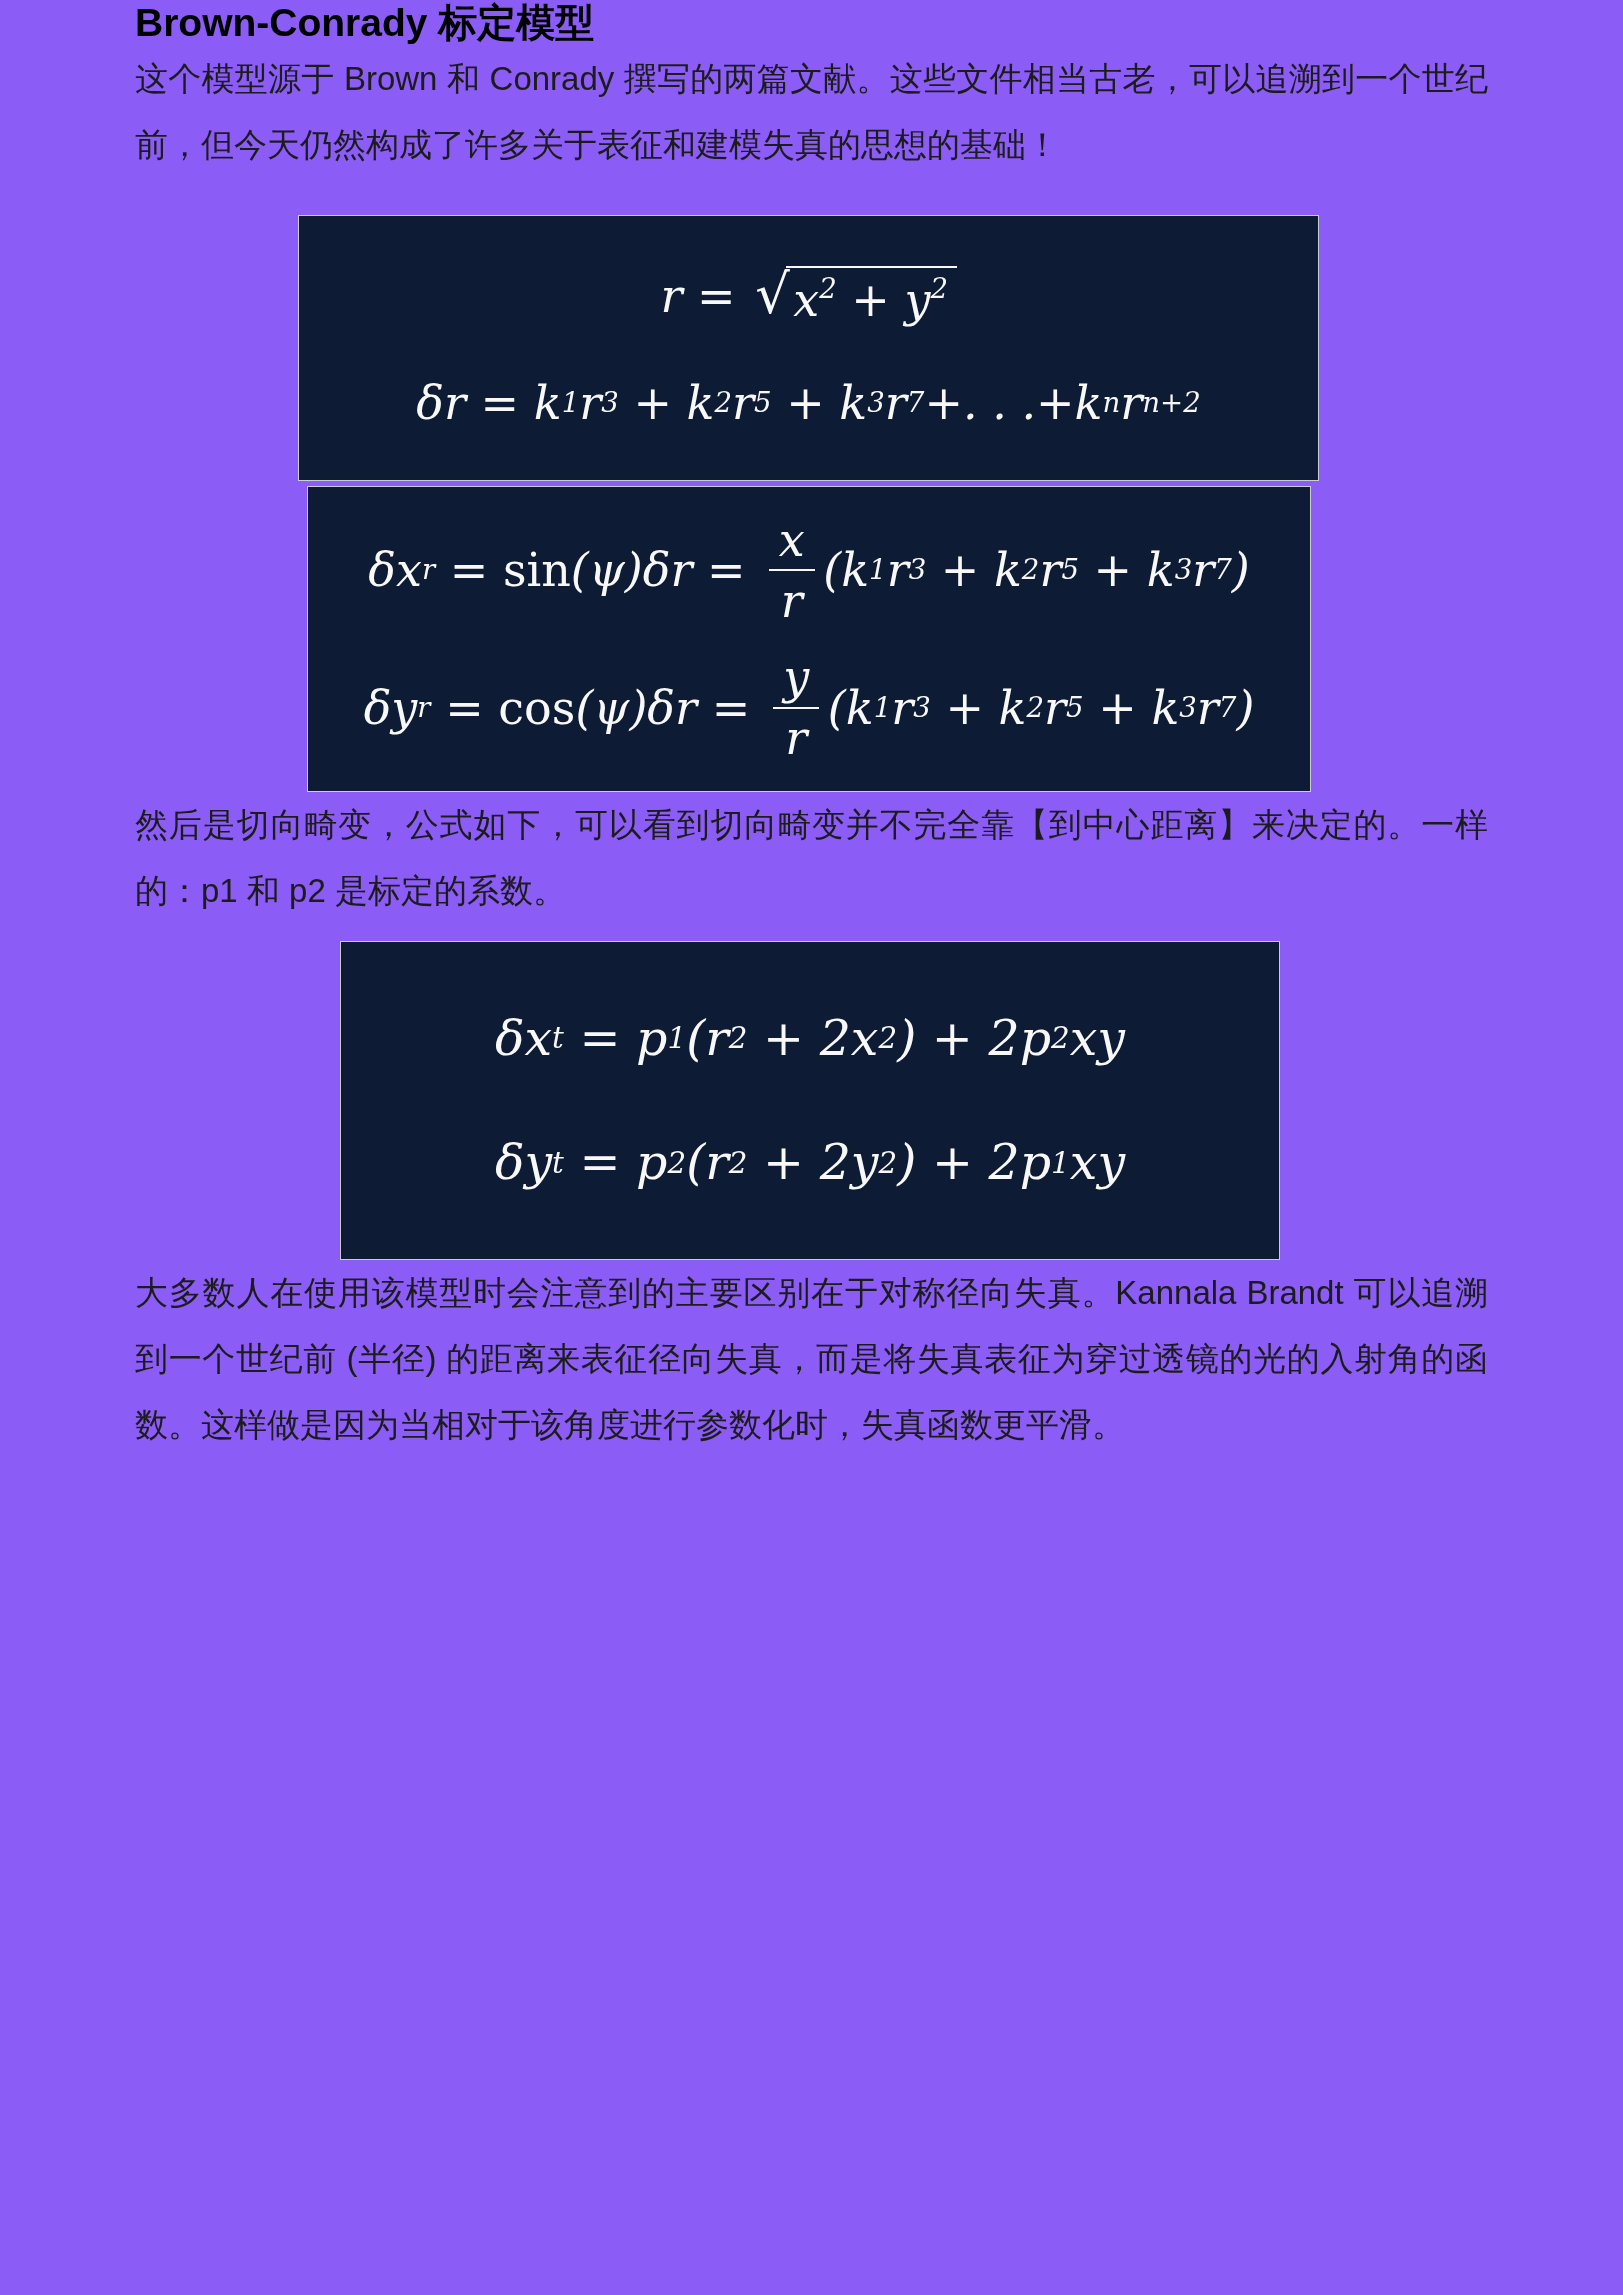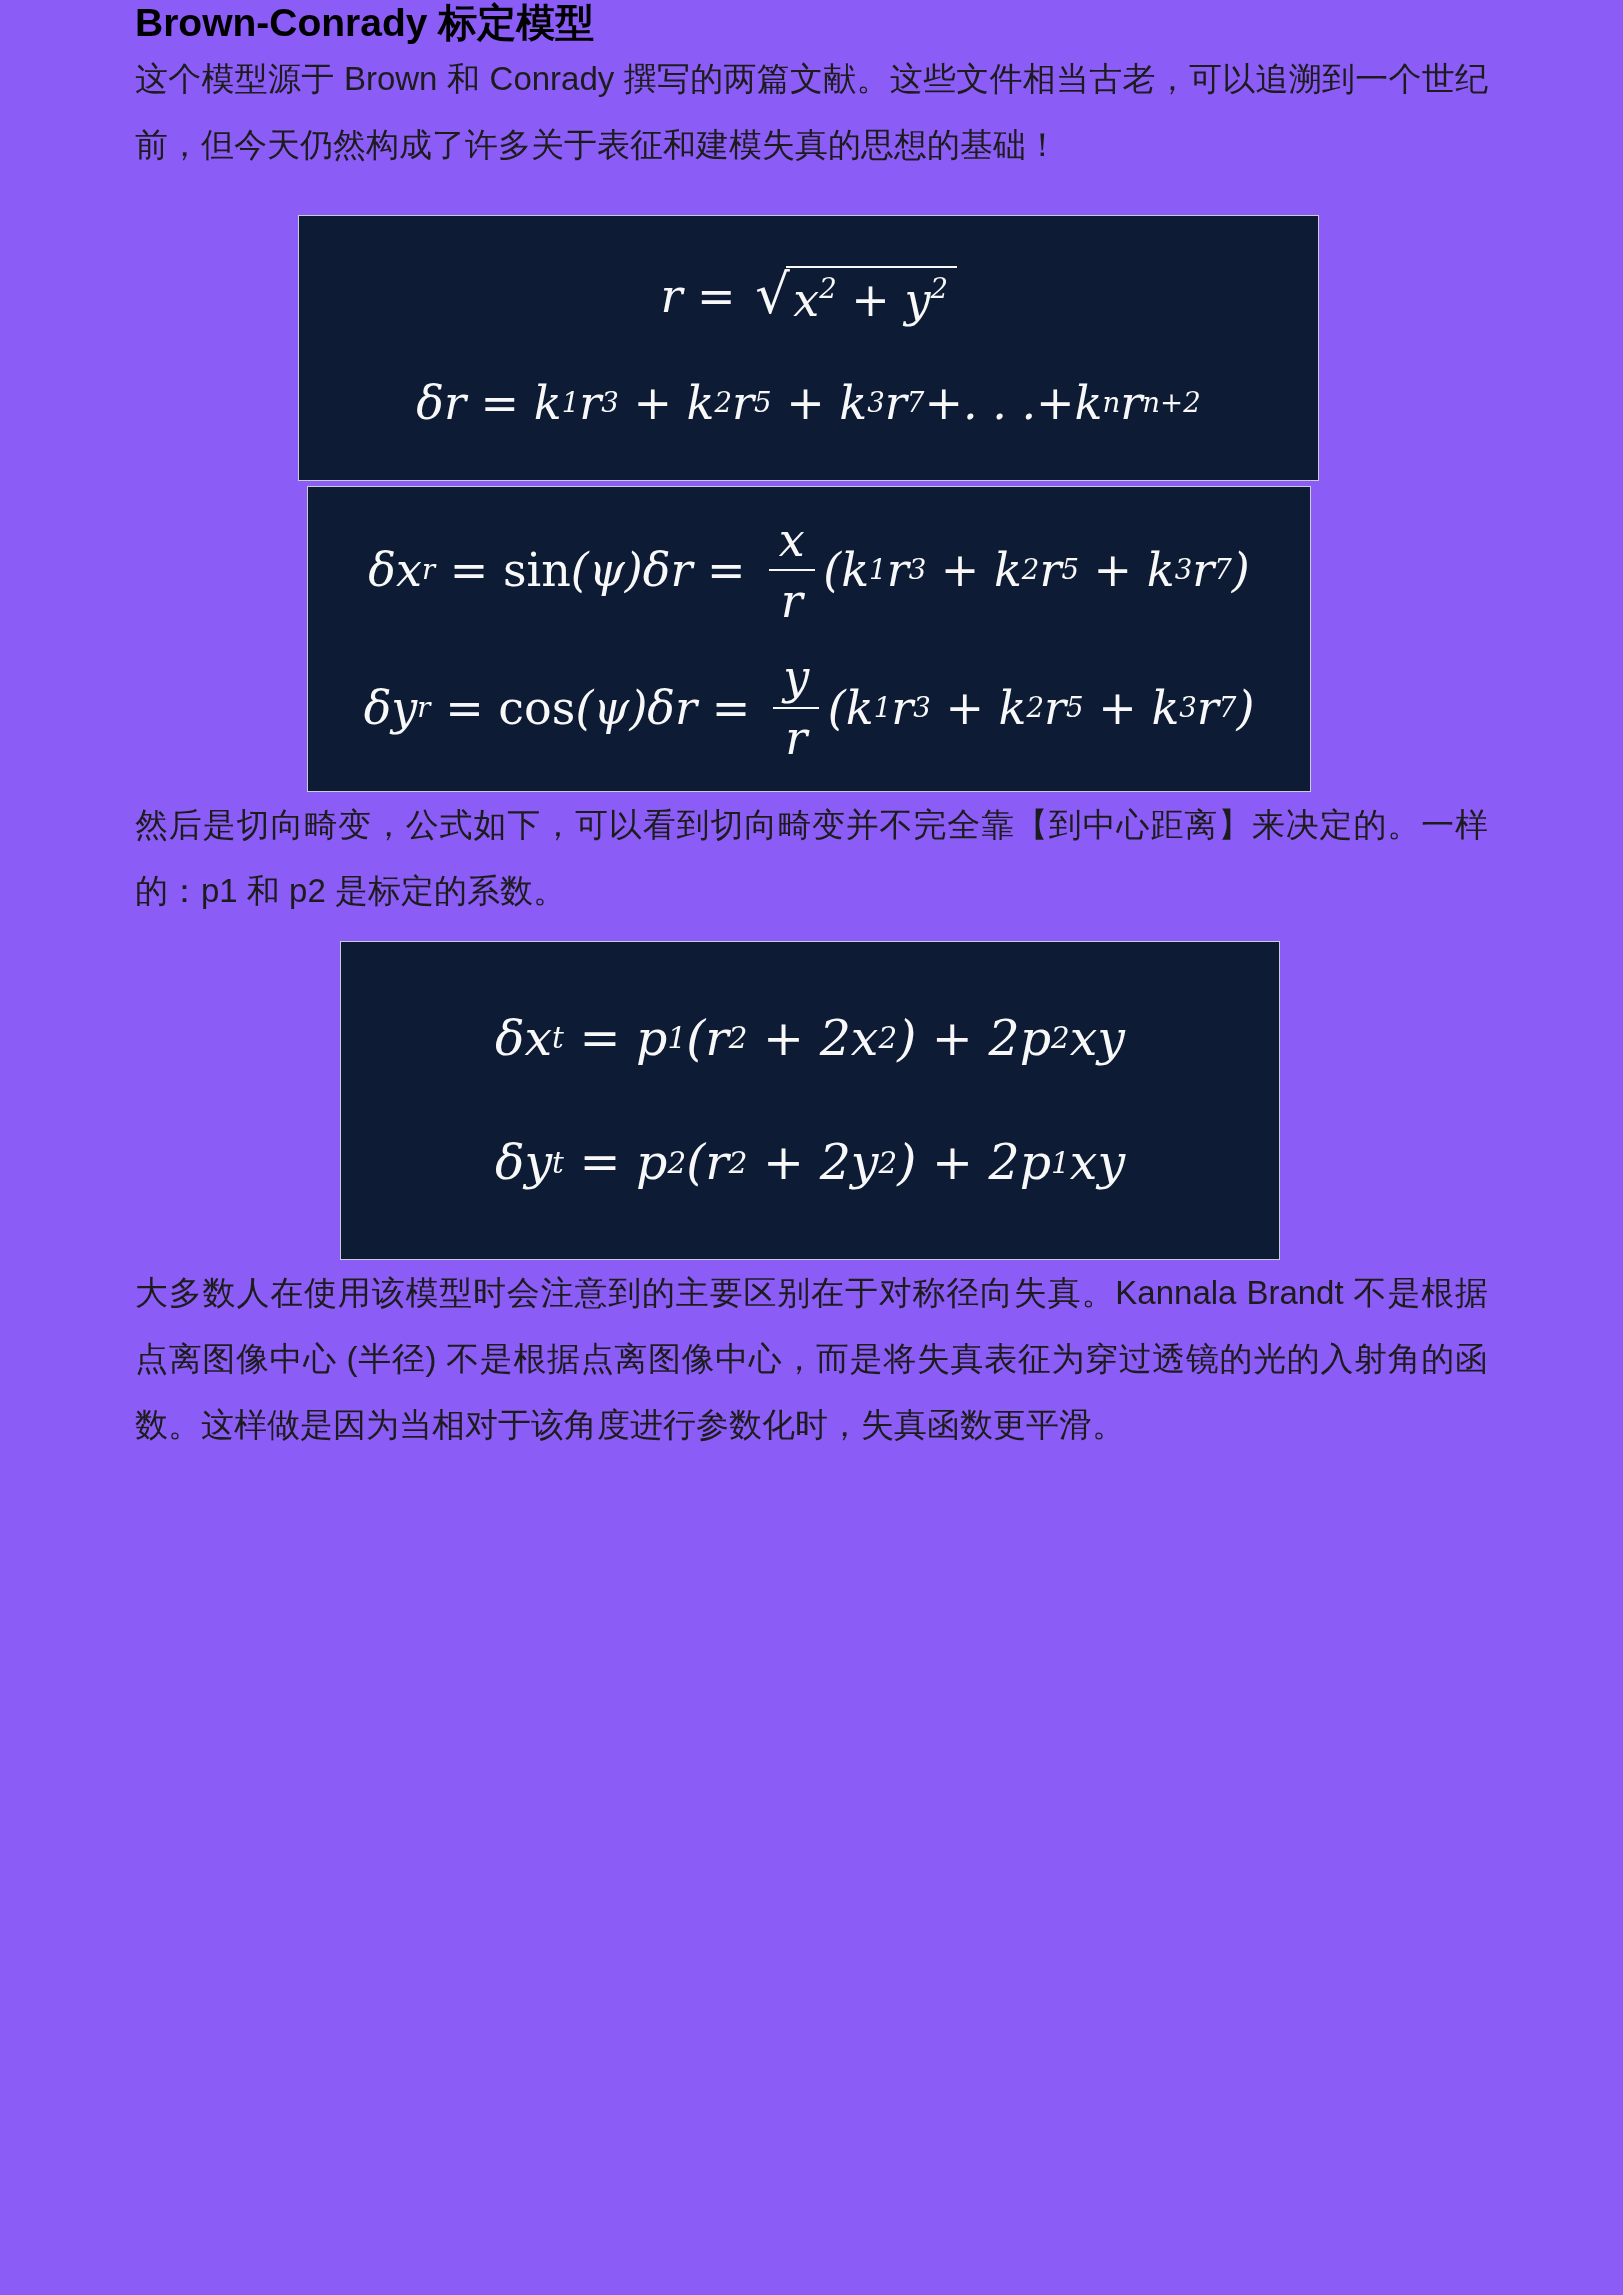--- a/index.html
+++ b/index.html
@@ -77,17 +77,17 @@
 
     <p class="body-para mt-tangential">然后是切向畸变，公式如下，可以看到切向畸变并不完全靠【到中心距离】来决定的。一样的：p1 和 p2 是标定的系数。</p>
 
     <div class="formula formula-3">
       <div class="math-line"><span>δx</span><sub>t</sub><span> = p</span><sub>1</sub><span>(r</span><sup>2</sup><span> + 2x</span><sup>2</sup><span>) + 2p</span><sub>2</sub><span>xy</span></div>
       <div class="math-line"><span>δy</span><sub>t</sub><span> = p</span><sub>2</sub><span>(r</span><sup>2</sup><span> + 2y</span><sup>2</sup><span>) + 2p</span><sub>1</sub><span>xy</span></div>
     </div>
 
 
 
-    <p class="body-para mt-kb2">大多数人在使用该模型时会注意到的主要区别在于对称径向失真。Kannala Brandt 不是根据点离图像中心 (半径) 不是根据点离图像中心，而是将失真表征为穿过透镜的光的入射角的函数。这样做是因为当相对于该角度进行参数化时，失真函数更平滑。</p>
+    <p class="body-para mt-kb2">大多数人在使用该模型时会注意到的主要区别在于对称径向失真。Kannala Brandt 可以追溯到一个世纪前 (半径) 的距离来表征径向失真，而是将失真表征为穿过透镜的光的入射角的函数。这样做是因为当相对于该角度进行参数化时，失真函数更平滑。</p>
 
   </div>
 </div>
 
 
 </body></html>

